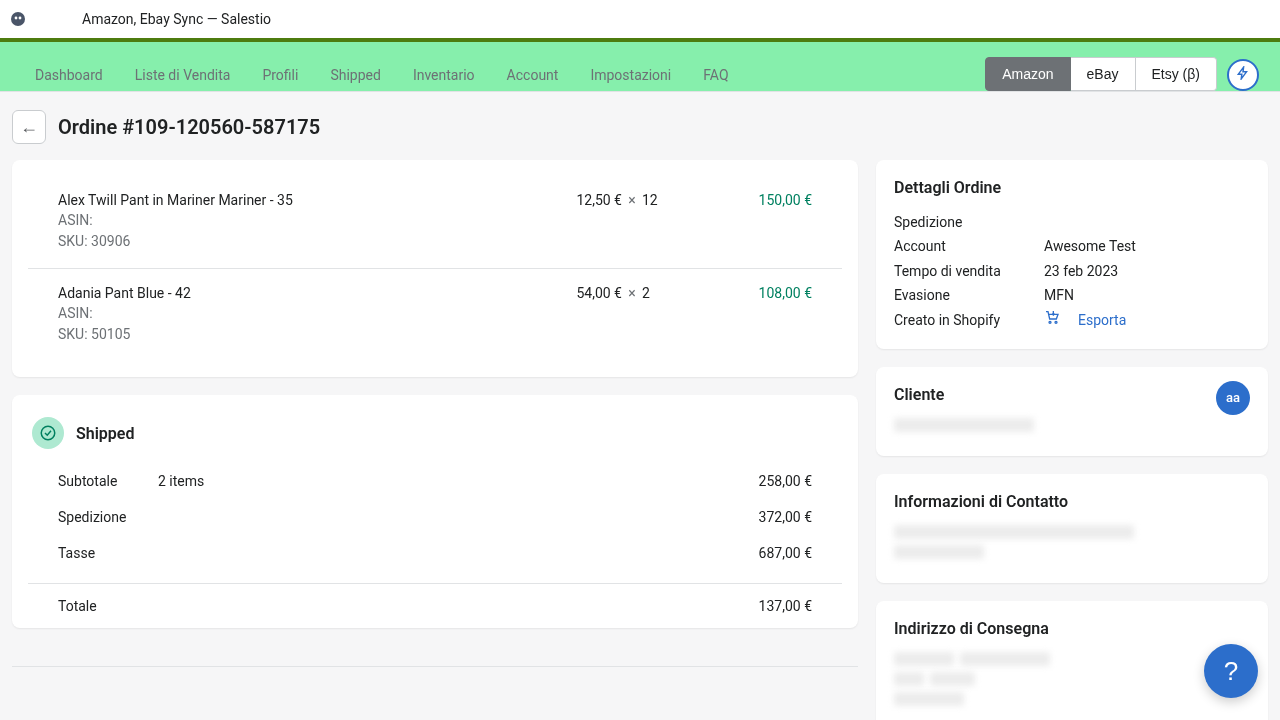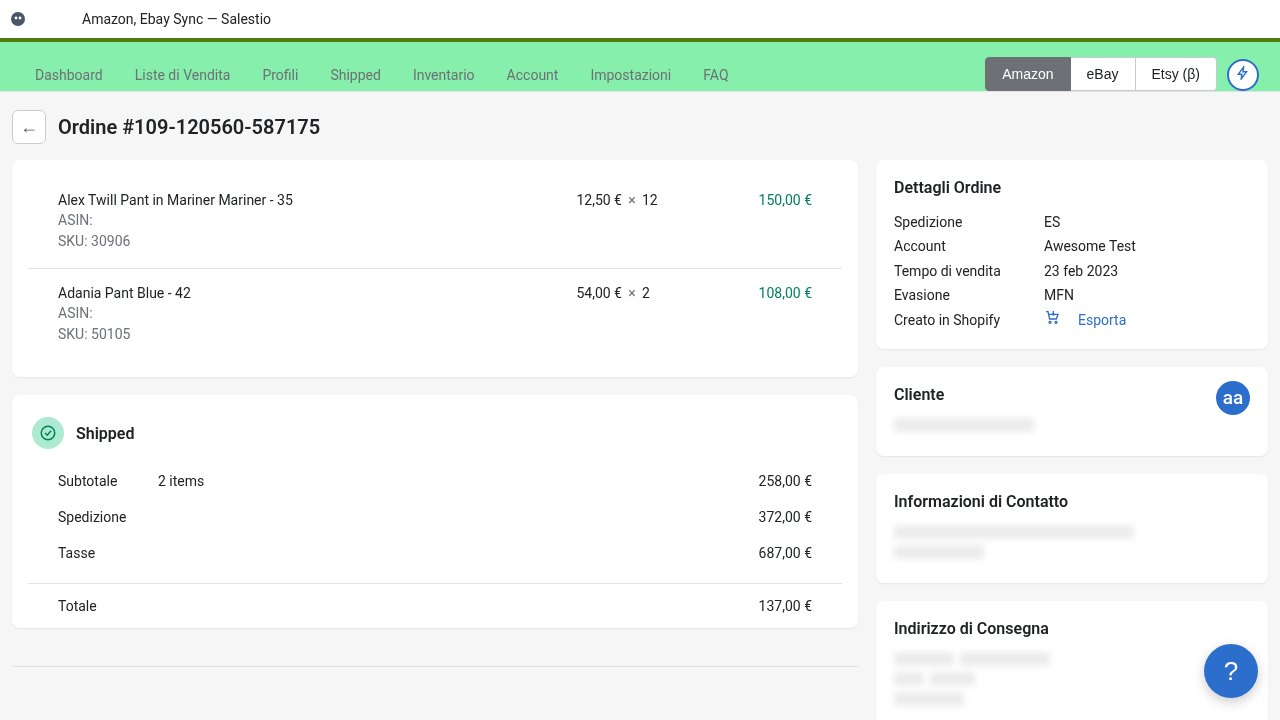--- a/index.html
+++ b/index.html
@@ -147,21 +147,21 @@
   .detail-row .dv { flex: 1; color: #202223; }
   .export-link {
     color: #2c6ecb; text-decoration: none; display: inline-flex; align-items: center; gap: 18px;
     cursor: pointer;
   }
 
   .avatar {
     width: 34px; height: 34px; border-radius: 50%;
     background: #2c6ecb; color: #fff;
     display: inline-flex; align-items: center; justify-content: center;
-    font-size: 19px; font-weight: 500;
+    font-size: 13px; font-weight: 500;
     position: absolute; right: 18px; top: 14px;
   }
   .cliente-card { position: relative; }
   .blur-block {
     width: 140px; height: 14px;
     background: #ececec;
     filter: blur(3px);
     border-radius: 2px;
     margin-bottom: 6px;
   }
@@ -299,21 +299,20 @@
 
       <div class="total-extra"></div>
     </div>
 
     <div class="col-side">
       <div class="card side-card">
         <div class="side-title">Dettagli Ordine</div>
         <div class="detail-rows">
           <div class="detail-row">
             <div class="dl">Spedizione</div>
-            <div class="dv">ES</div>
           </div>
           <div class="detail-row">
             <div class="dl">Account</div>
             <div class="dv">Awesome Test</div>
           </div>
           <div class="detail-row">
             <div class="dl">Tempo di vendita</div>
             <div class="dv">23 feb 2023</div>
           </div>
           <div class="detail-row">

